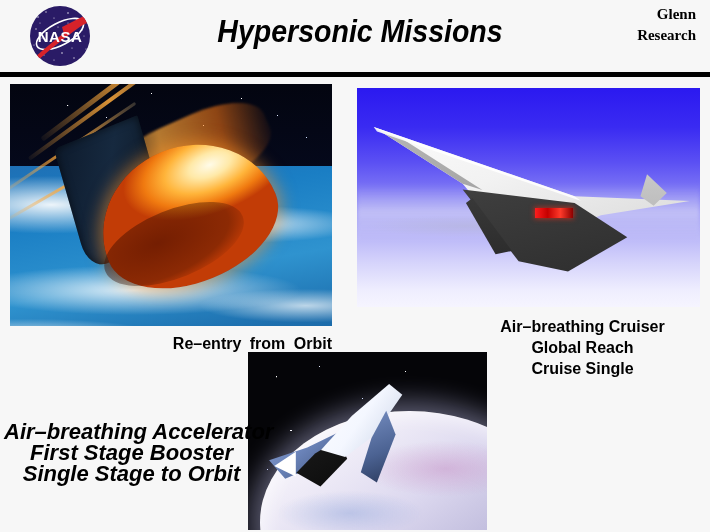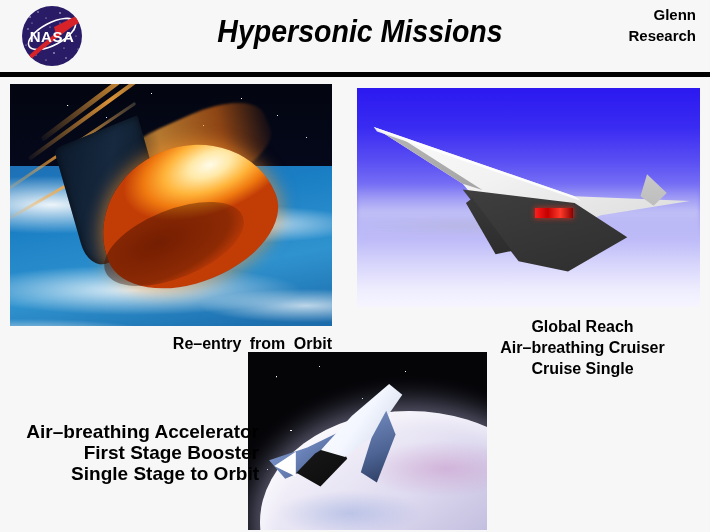--- a/index.html
+++ b/index.html
@@ -7,34 +7,34 @@
   body{
     width:710px;height:532px;
     background:#f7f7f7;
     font-family:"Liberation Sans","DejaVu Sans",sans-serif;
     overflow:hidden;position:relative;
   }
   .slide{position:absolute;inset:0;width:710px;height:532px;background:#f7f7f7;}
 
   
   .header{position:absolute;left:0;top:0;width:710px;height:72px;}
-  .nasa-logo{position:absolute;left:16px;top:3px;width:72px;height:66px;}
+  .nasa-logo{position:absolute;left:24px;top:3px;width:72px;height:66px;}
   .title{
     position:absolute;left:150px;top:10px;width:420px;
     text-align:center;font-size:31px;font-weight:bold;font-style:italic;
     color:#000;letter-spacing:0px;line-height:44px;white-space:nowrap;
     font-family:"Liberation Sans","DejaVu Sans",sans-serif;
     transform:scaleX(0.92);transform-origin:center;
   }
   .center-name{
     position:absolute;right:14px;top:4px;width:130px;
     text-align:right;font-size:15px;font-weight:bold;color:#000;
     line-height:21px;
   }
-  .center-name div{display:block;}
+  .center-name div{display:block;font-family:Liberation Serif, serif;}
   .divider{position:absolute;left:0;top:72px;width:710px;height:5px;background:#000;}
 
   
   .pic{position:absolute;overflow:hidden;}
 
   
   #img-reentry{left:10px;top:84px;width:322px;height:242px;background:#05070f;}
   .re-space{position:absolute;inset:0;
     background:
       radial-gradient(1px 1px at 18% 9%,#fff 60%,transparent 61%),
@@ -159,22 +159,22 @@
   }
   .sp-nose{position:absolute;left:11%;top:56%;width:9%;height:14%;
     background:#fff;clip-path:polygon(100% 0%,100% 100%,0% 58%);}
 
   
   .cap{position:absolute;color:#000;font-weight:bold;}
   #cap-reentry{left:10px;top:334px;width:322px;text-align:right;
     font-size:16px;line-height:20px;word-spacing:4px;}
   #cap-cruiser{left:460px;top:316px;width:245px;text-align:center;
     font-size:16px;line-height:21px;}
-  #cap-accel{left:4px;top:421px;width:255px;text-align:right;
-    font-size:19px;line-height:21px;}
+  #cap-accel{left:4px;top:421px;width:255px;text-align:center;
+    font-size:22px;line-height:21px;font-style:italic;}
   .cap div{display:block;white-space:nowrap;}
 </style>
 </head>
 <body>
 
 <div class="slide">
 
   <div class="header">
 
     <div class="nasa-logo">
@@ -255,22 +255,22 @@
     <div class="cr-wing-top"></div>
     <div class="cr-wing-shade"></div>
     <div class="cr-body-dark"></div>
     <div class="cr-under"></div>
     <div class="cr-fin"></div>
     <div class="cr-le"></div>
     <div class="cr-engine"></div>
   </div>
 
   <div class="cap" id="cap-cruiser">
+    <div>Air–breathing Cruiser</div>
     <div>Global Reach</div>
-    <div>Air–breathing Cruiser</div>
     <div>Cruise Single</div>
   </div>
 
   <div class="pic" id="img-plane">
     <div class="sp-space"></div>
     <div class="sp-earth"></div>
     <div class="sp-limb"></div>
     <div class="sp-wingL"></div>
     <div class="sp-dark"></div>
     <div class="sp-fuse"></div>

